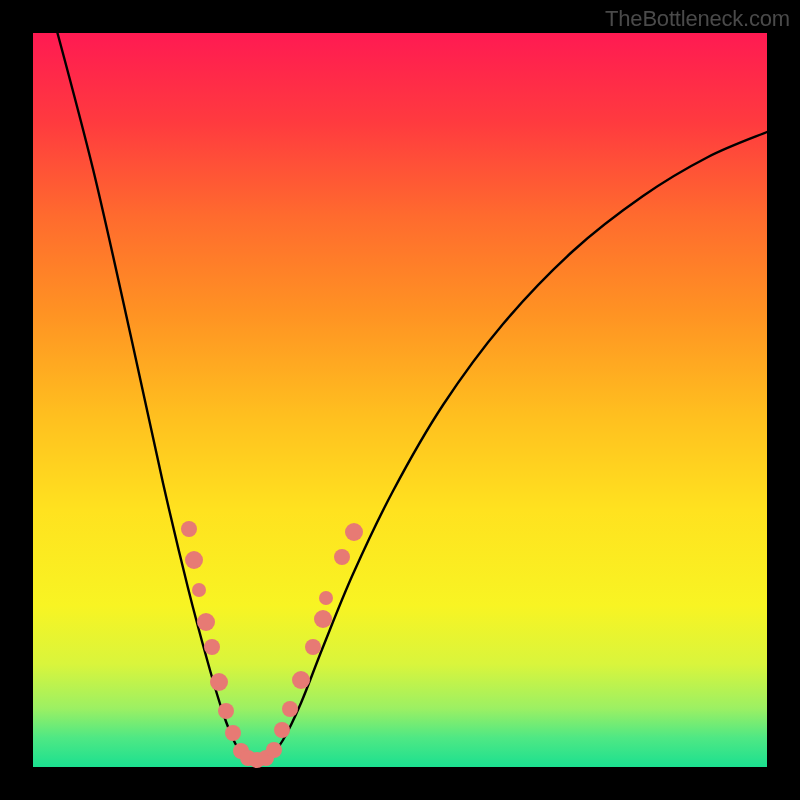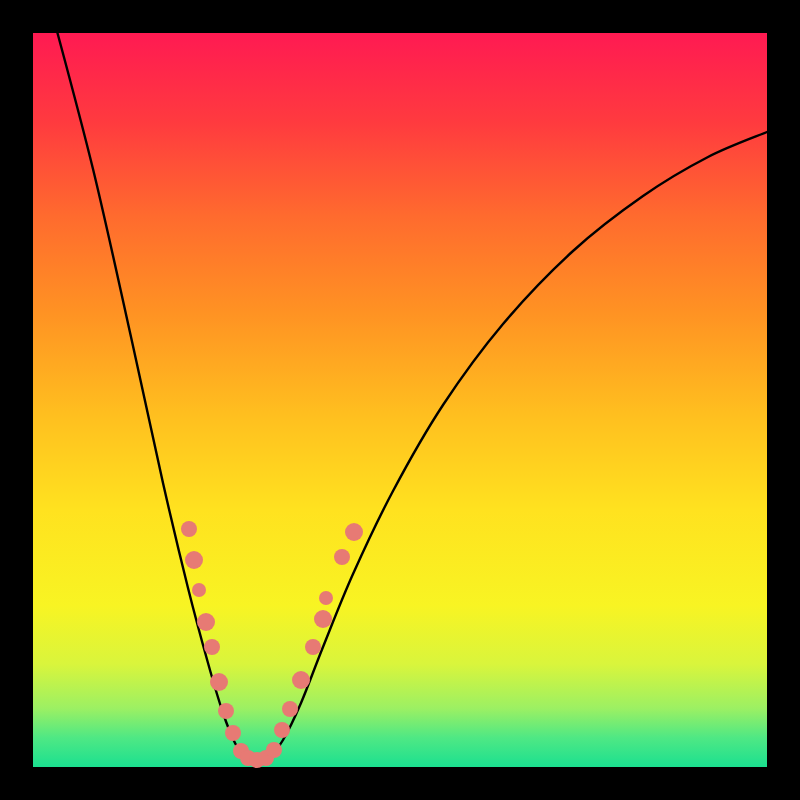--- a/index.html
+++ b/index.html
@@ -81,13 +81,14 @@
           <circle cx="309" cy="524" r="8" fill="#e77a74"></circle>
           <circle cx="321" cy="499" r="9" fill="#e77a74"></circle>
           <circle cx="208" cy="718" r="8" fill="#e77a74"></circle>
           <circle cx="215" cy="725" r="8" fill="#e77a74"></circle>
           <circle cx="224" cy="727" r="8" fill="#e77a74"></circle>
           <circle cx="233" cy="725" r="8" fill="#e77a74"></circle>
           <circle cx="241" cy="717" r="8" fill="#e77a74"></circle>
         </g>
     </svg>
   </div>
+  <div class="attribution">TheBottleneck.com</div>
 </div>
 
 </body></html>

